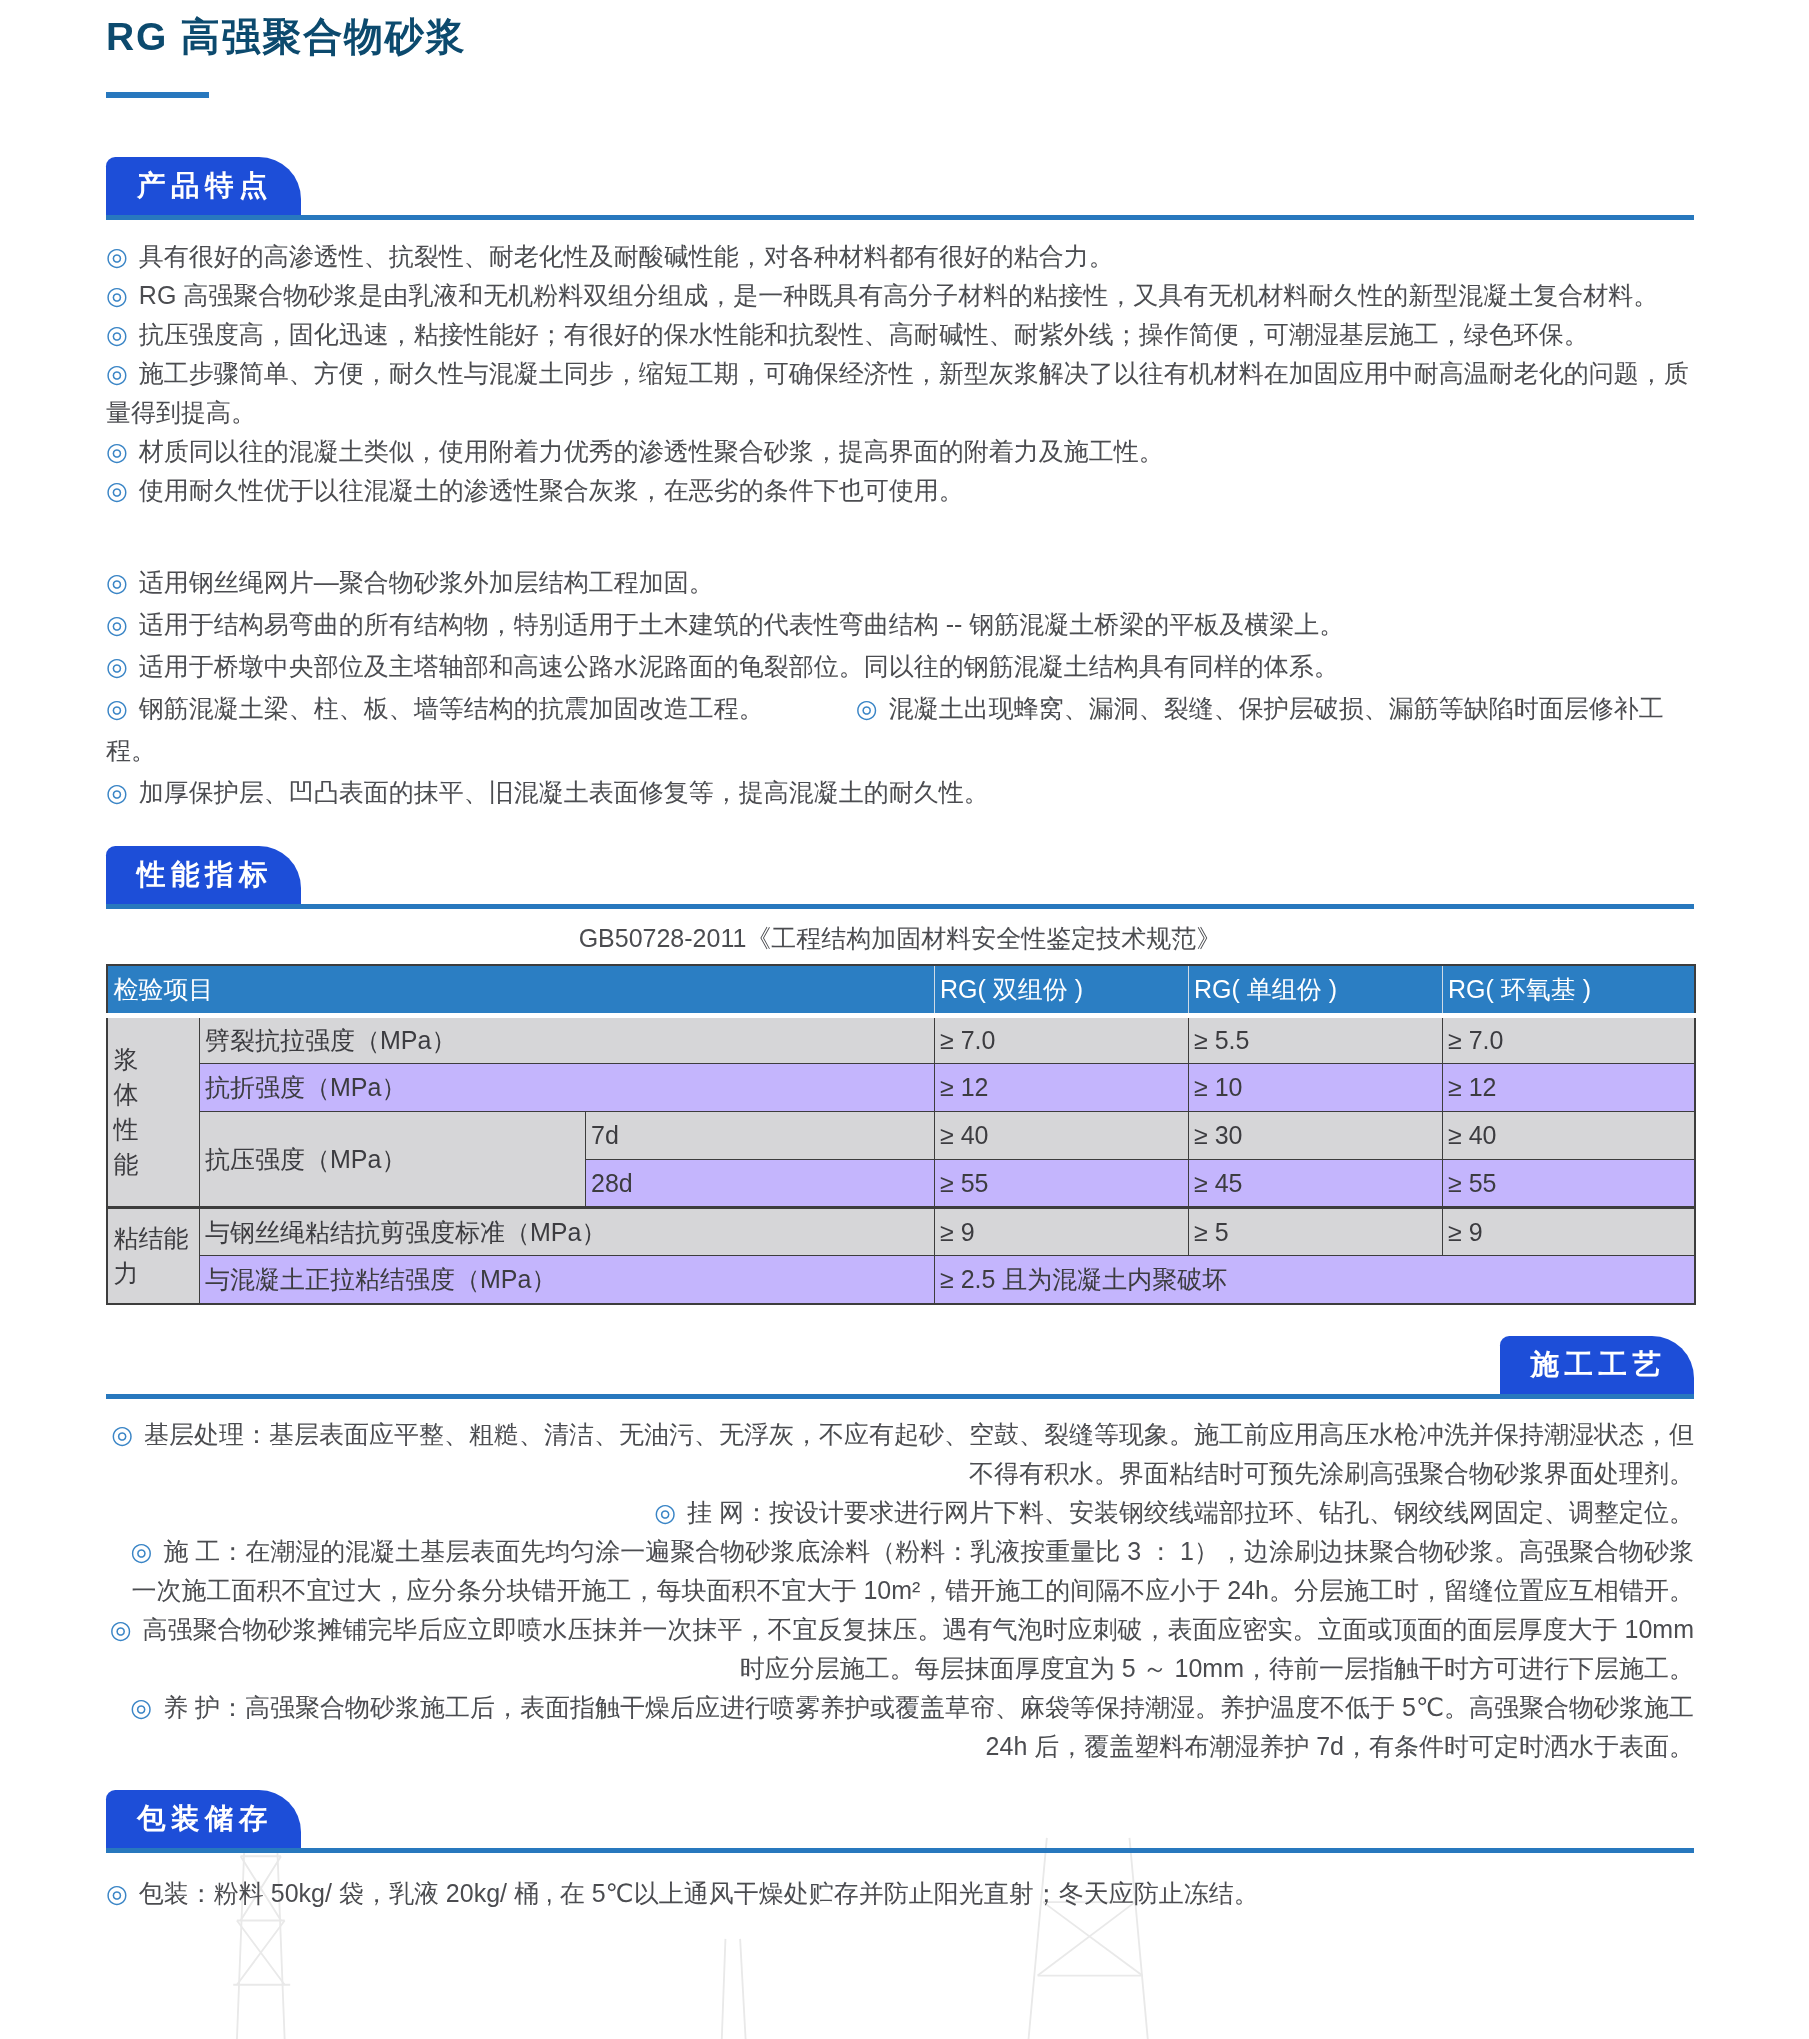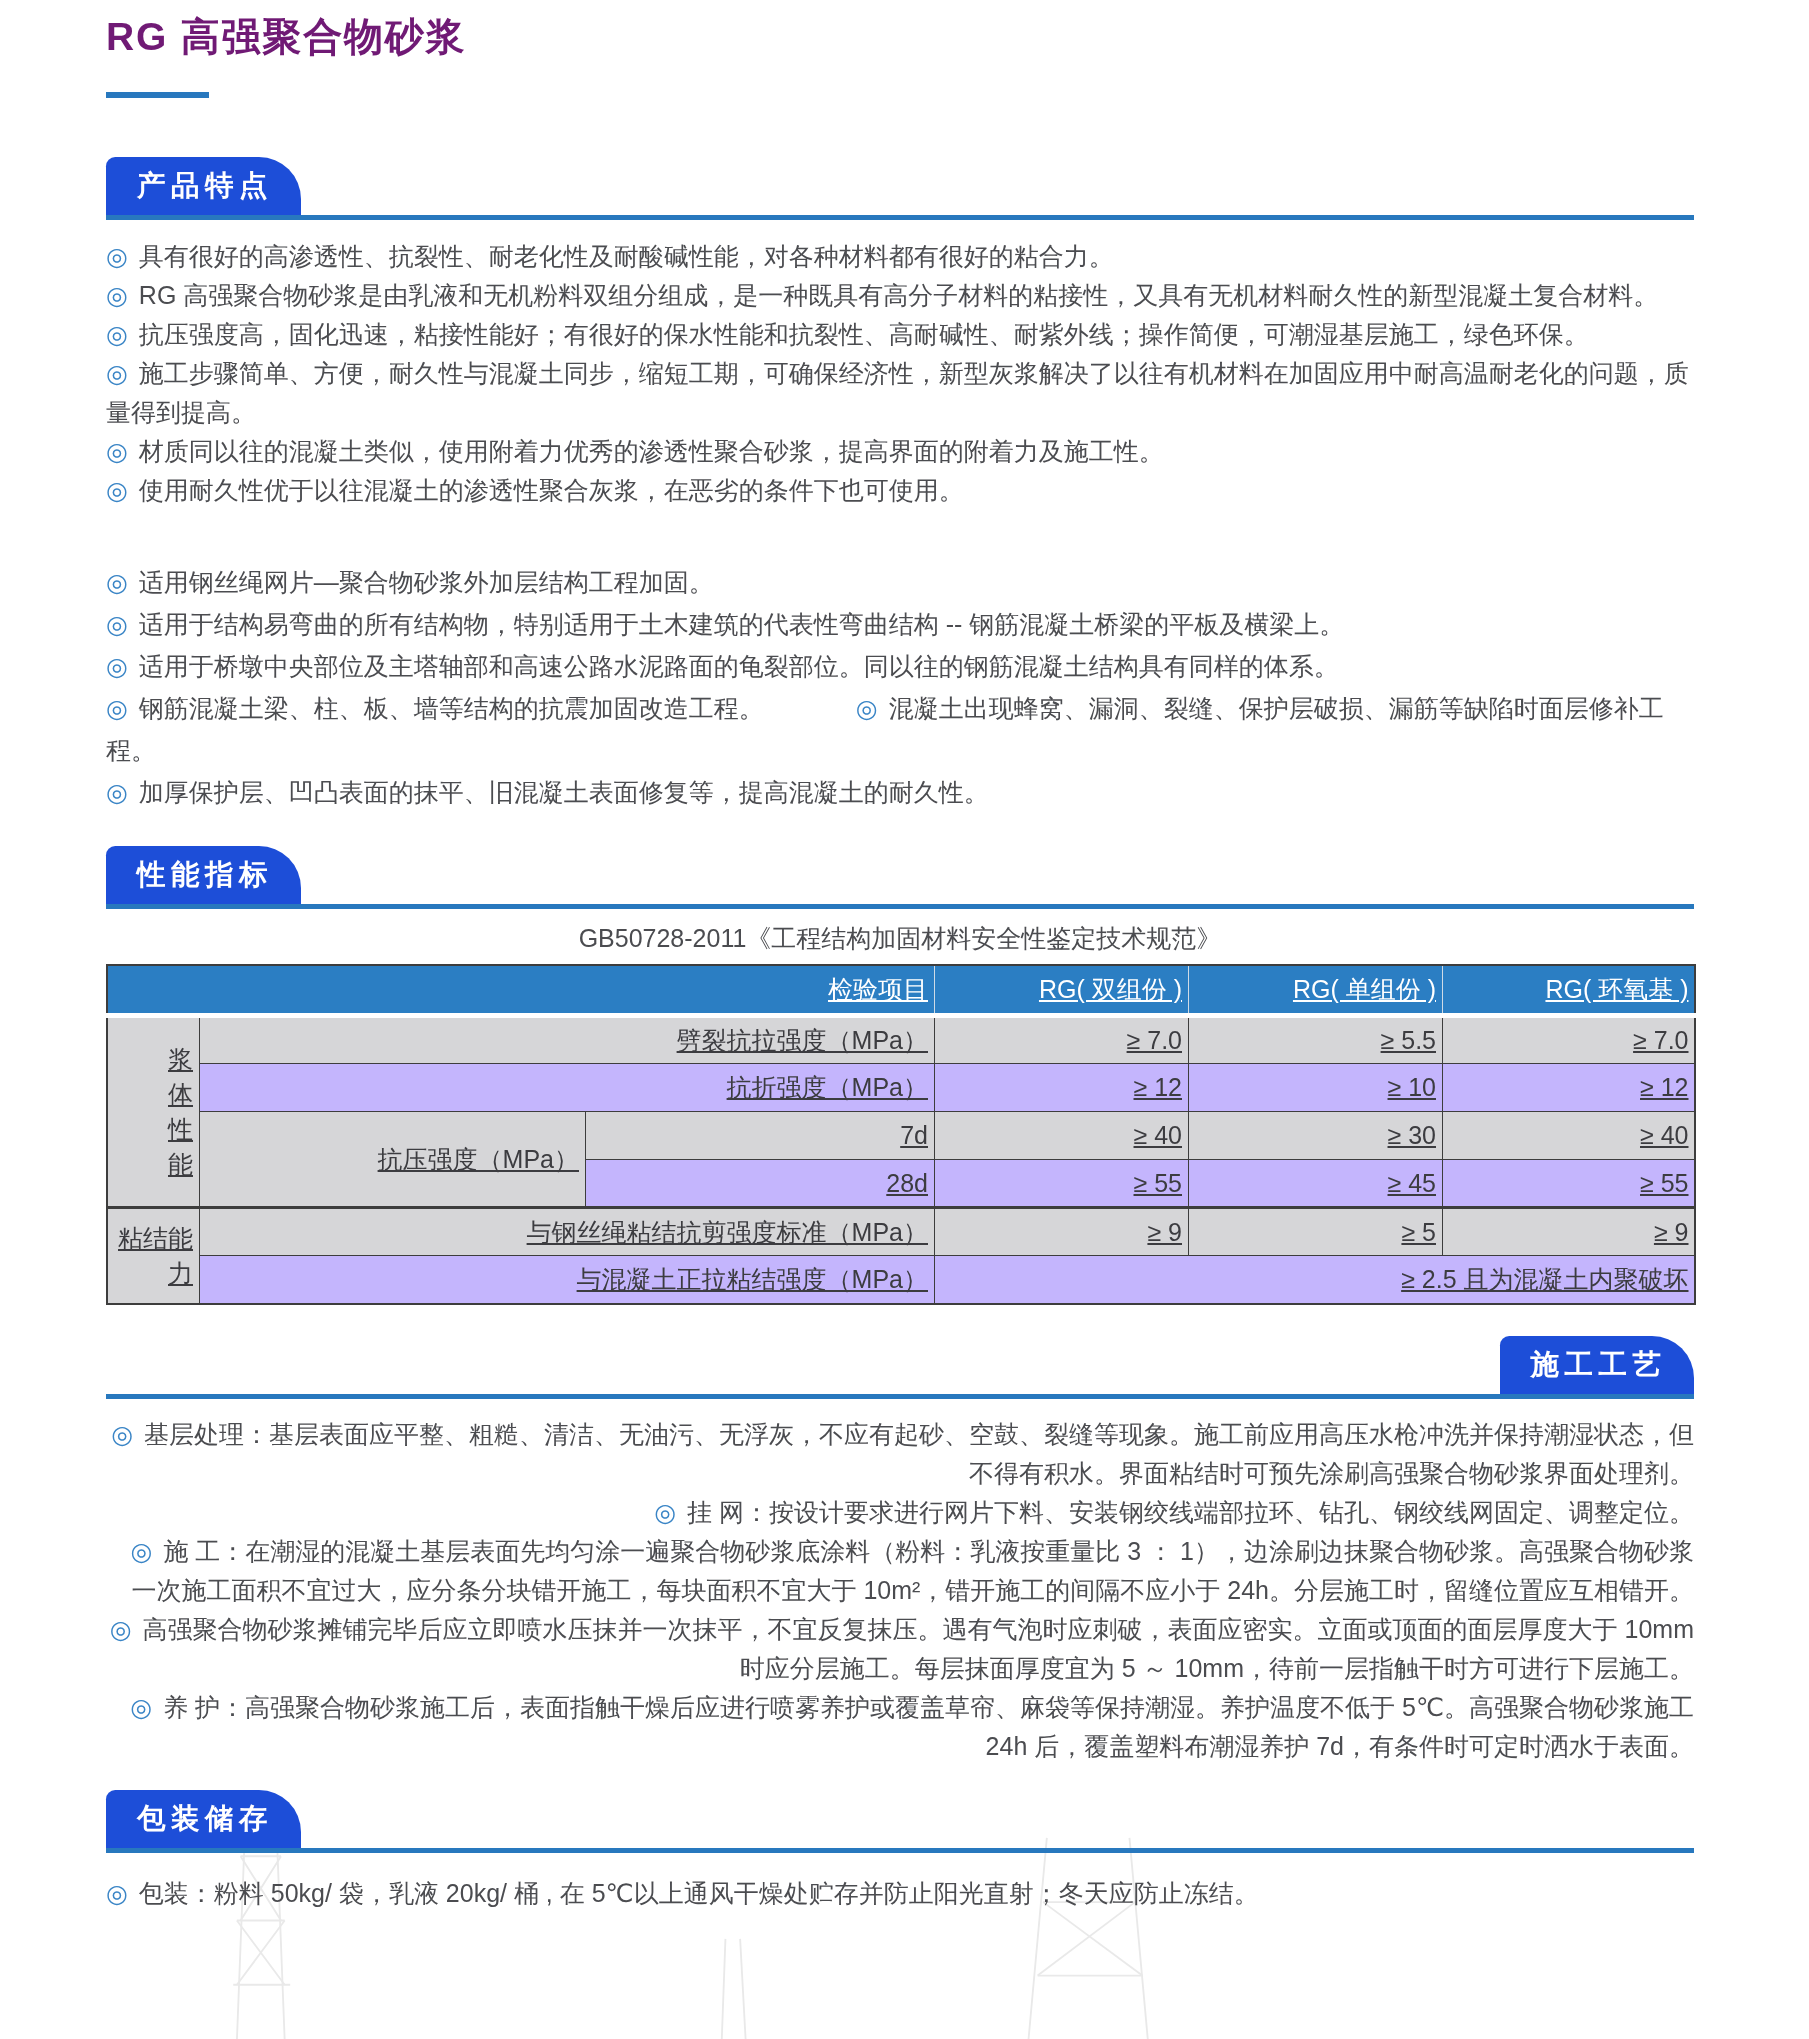--- a/index.html
+++ b/index.html
@@ -7,21 +7,21 @@
   body {
     width: 1809px; height: 2040px;
     position: relative; overflow: hidden;
     font-family: "Liberation Sans", "DejaVu Sans", sans-serif;
     color: #4b4c50;
   }
   .content { position: relative; z-index: 1; padding: 13px 115px 0 106px; }
 
   
   .doc-title {
-    font-size: 39px; font-weight: bold; color: #701a75;
+    font-size: 39px; font-weight: bold; color: #0c4a6e;
     letter-spacing: 1.8px; line-height: 48px;
   }
   .title-rule { width: 103px; height: 6.4px; background: #2878be; margin-top: 31px; }
 
   
   .section { margin-top: 55px; }
   .sec-head { border-bottom: 5.5px solid #2878be; line-height: 0; }
   .sec-tab {
     display: inline-block; background: #1d4ed8; color: #ffffff;
     font-size: 28.5px; font-weight: bold; letter-spacing: 5.5px;
@@ -38,23 +38,23 @@
   .storage-list .bullet { line-height: 46px; }
 
   
   .tbl-caption { text-align: center; font-size: 25px; color: #4b4c50; margin-top: 13px; }
   table.perf {
     width: 100%; margin-top: 9.2px;
     border-collapse: collapse; table-layout: fixed;
     border: 2.8px solid #3d3d3d;
   }
   table.perf th, table.perf td {
-    border: 1.8px solid #3d3d3d; text-align: right;
+    border: 1.8px solid #3d3d3d; text-align: left;
     font-size: 25px; font-weight: normal; color: #3c3c40;
-    height: 48px; padding: 1.8px 5.5px; overflow: hidden; text-decoration: underline;
+    height: 48px; padding: 1.8px 5.5px; overflow: hidden;
   }
   table.perf th {
     background: #2b7ec3; color: #ffffff; height: 51px;
     border-bottom: 5.5px solid #ffffff; border-left-color: #cfdbe6; border-right-color: #cfdbe6;
   }
   table.perf th:first-child { border-left-color: #3d3d3d; }
   table.perf th:last-child  { border-right-color: #3d3d3d; margin-left: 47px; }
   td.bg-g { background: #d6d6d8; }
   td.bg-w { background: #c4b5fd; }
   tr.sep td { border-top: 3.7px solid #3d3d3d; }

